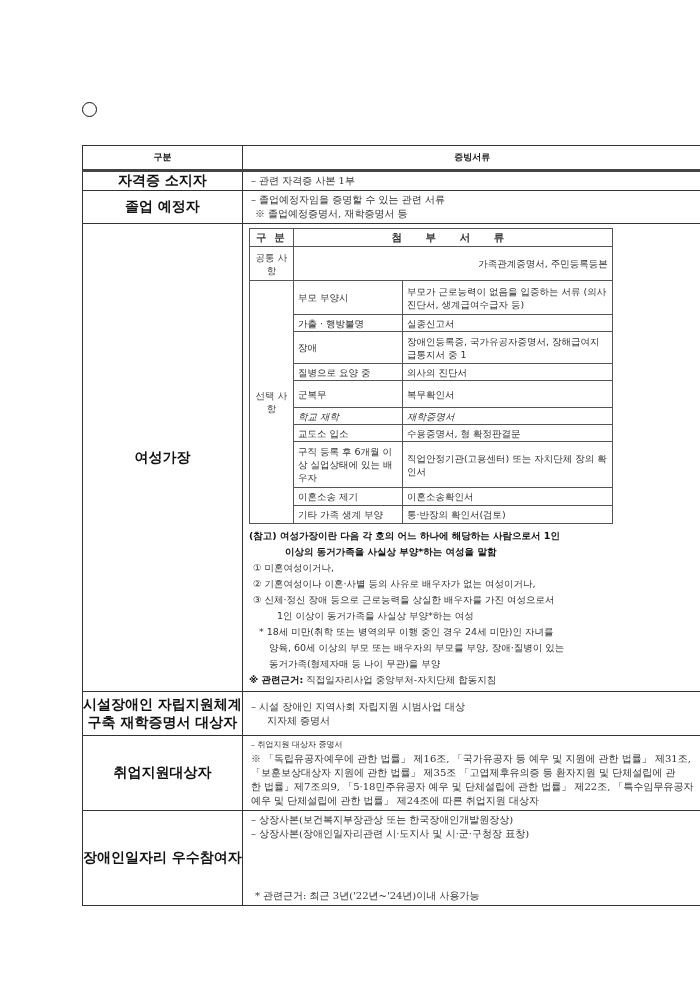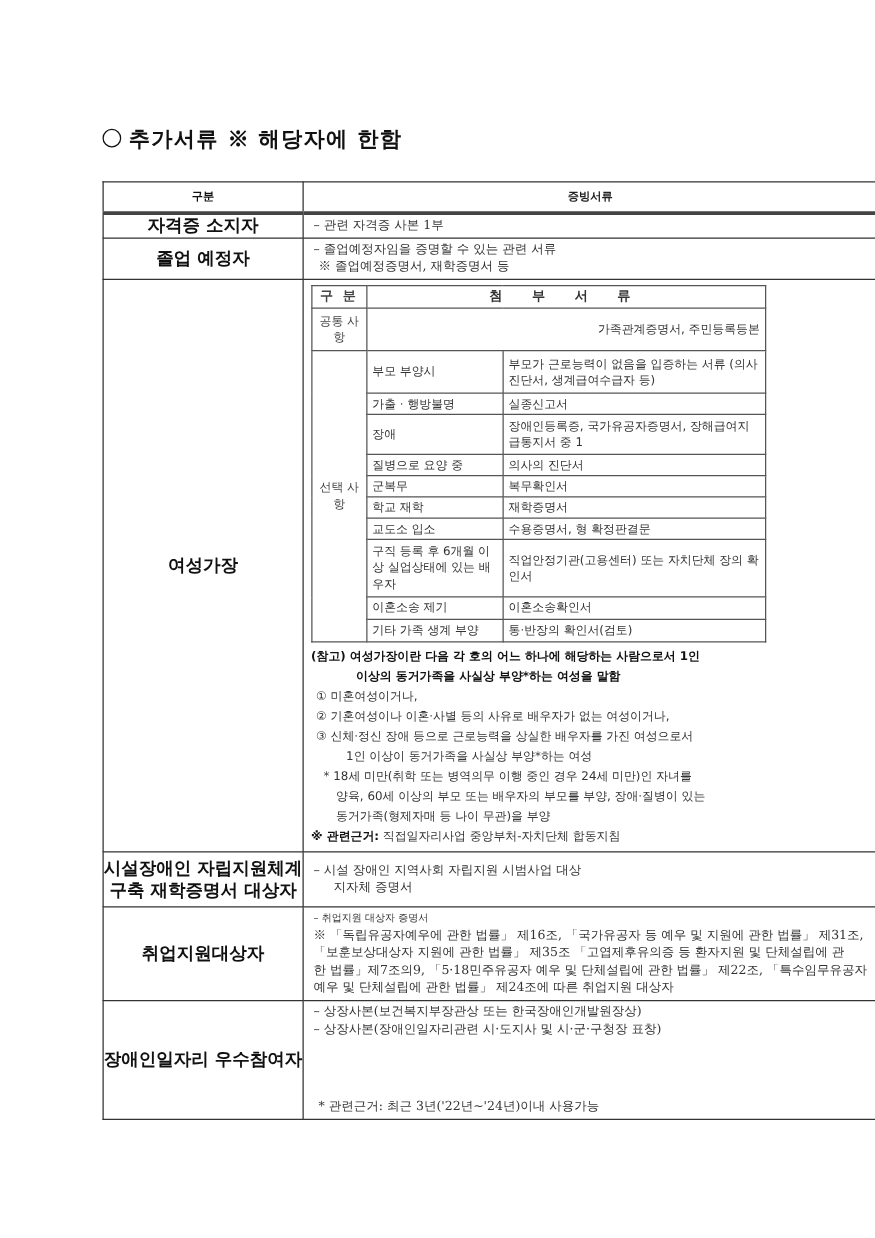--- a/index.html
+++ b/index.html
@@ -31,21 +31,21 @@
     .note-block .ci2 { padding-left: 28px; }
     .note-block .ast { padding-left: 10px; }
     .note-block .ast2 { padding-left: 20px; }
     .small { font-size: 7.5px; line-height: 12px; color: #444; }
     .small .first { font-size: 8px; }
   </style>
 </head>
 <body>
 
 <div class="heading">
-  <span class="circle"></span><span>추가서류 ※ 해당자에 한함</span>
+  <span class="circle"></span>
 </div>
 
 <table class="outer">
   <tbody>
     <tr class="head">
       <td class="label" style="font-size:9px;">구분</td>
       <td>증빙서류</td>
     </tr>
 
     <tr style="height:18px;">
@@ -86,25 +86,25 @@
               <td>실종신고서</td>
             </tr>
             <tr style="height:32px;">
               <td class="sub">장애</td>
               <td>장애인등록증, 국가유공자증명서, 장해급여지급통지서 중 1</td>
             </tr>
             <tr style="height:17px;">
               <td class="sub">질병으로 요양 중</td>
               <td>의사의 진단서</td>
             </tr>
-            <tr style="height:17px;">
+            <tr style="height:27px;">
               <td class="sub">군복무</td>
               <td>복무확인서</td>
             </tr>
-            <tr style="height:17px;">
+            <tr style="height:17px;font-style:italic;">
               <td class="sub">학교 재학</td>
               <td>재학증명서</td>
             </tr>
             <tr style="height:17px;">
               <td class="sub">교도소 입소</td>
               <td>수용증명서, 형 확정판결문</td>
             </tr>
             <tr style="height:46px;">
               <td class="sub">구직 등록 후 6개월 이상 실업상태에 있는 배우자</td>
               <td>직업안정기관(고용센터) 또는 자치단체 장의 확인서</td>

